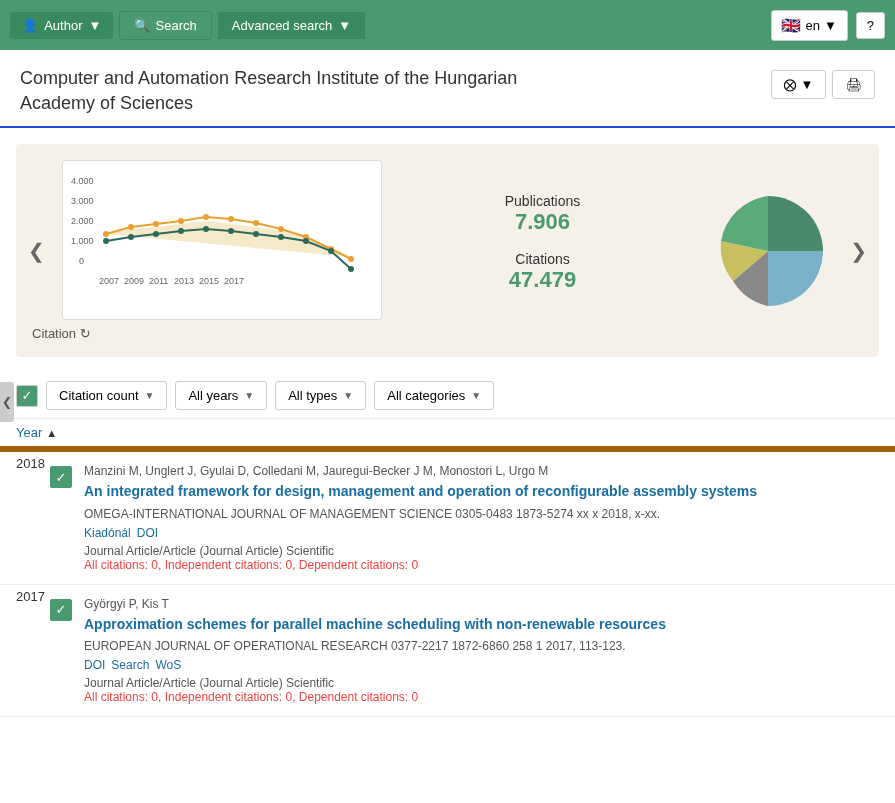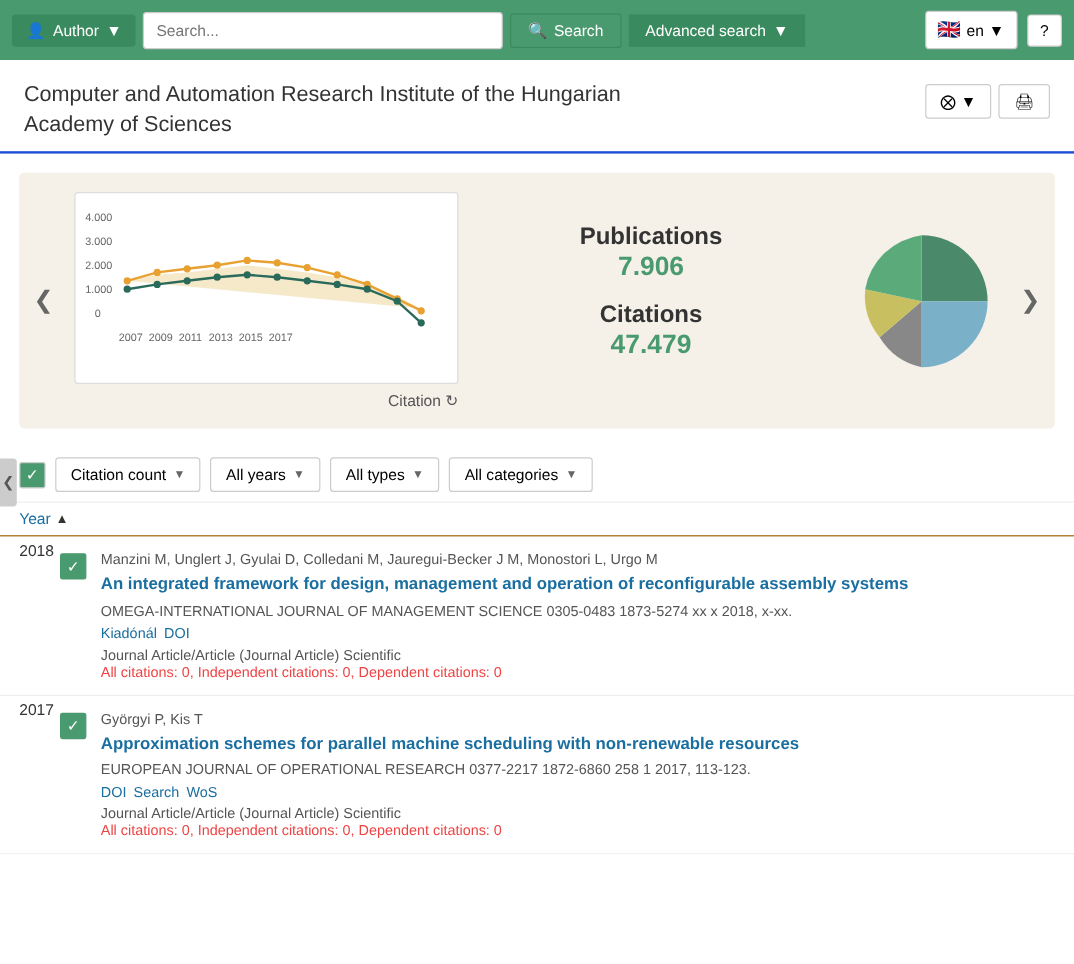--- a/index.html
+++ b/index.html
@@ -153,21 +153,21 @@
       color: #555;
       font-size: 13px;
       margin-top: 6px;
     }
     .chart-stats {
       flex: 1;
       text-align: center;
       padding: 0 30px;
     }
     .stats-block { margin-bottom: 16px; }
-    .stats-label { font-size: 20px; color: #333; font-weight: bold; }
+    .stats-label { font-size: 14px; color: #333; font-weight: normal; }
     .stats-value { font-size: 22px; color: #4a9a6f; font-weight: bold; text-align: center; }
     .pie-container {
       width: 130px;
       height: 130px;
       margin-right: 30px;
     }
 
     
     .filters-row {
       display: flex;
@@ -200,21 +200,21 @@
       font-size: 13px;
     }
     .filter-btn .arrow { font-size: 10px; color: #666; }
 
     
     .sort-row {
       display: flex;
       justify-content: flex-start;
       align-items: center;
       padding: 6px 16px;
-      border-bottom: 1px solid #a16207;
+      border-bottom: 6px solid #a16207;
       font-size: 13px;
       color: #333;
       gap: 4px;
     }
     .sort-arrow { font-size: 11px; }
 
     
     .result-item {
       border-bottom: 1px solid #eee;
       padding: 12px 16px 12px 50px;
@@ -276,21 +276,20 @@
   </style>
 </head>
 <body>
 
 <div class="header">
   <button class="author-btn">
     <span>👤</span>
     <span>Author</span>
     <span>▼</span>
   </button>
-  <input class="search-input" type="text" placeholder="Search..." style="">
   <button class="search-btn">
     <span>🔍</span>
     <span>Search</span>
   </button>
   <button class="advanced-btn">
     <span>Advanced search</span>
     <span>▼</span>
   </button>
   <div class="header-right">
     <button class="lang-btn">
@@ -313,21 +312,21 @@
     </button>
     <button class="print-btn">
       <span>🖨</span>
     </button>
   </div>
 </div>
 
 <div class="chart-section">
   <button class="chart-nav-btn chart-nav-left">❮</button>
 
-  <div style="display:flex; flex-direction:column; align-items:flex-end;">
+  <div style="display:flex; flex-direction:column; align-items:flex-start;">
     <div class="chart-container">
       
       <svg class="line-chart" viewBox="0 0 300 130">
 
         <text x="0" y="15" font-size="9" fill="#666">4.000</text>
         <text x="0" y="35" font-size="9" fill="#666">3.000</text>
         <text x="0" y="55" font-size="9" fill="#666">2.000</text>
         <text x="0" y="75" font-size="9" fill="#666">1.000</text>
         <text x="8" y="95" font-size="9" fill="#666">0</text>
 

